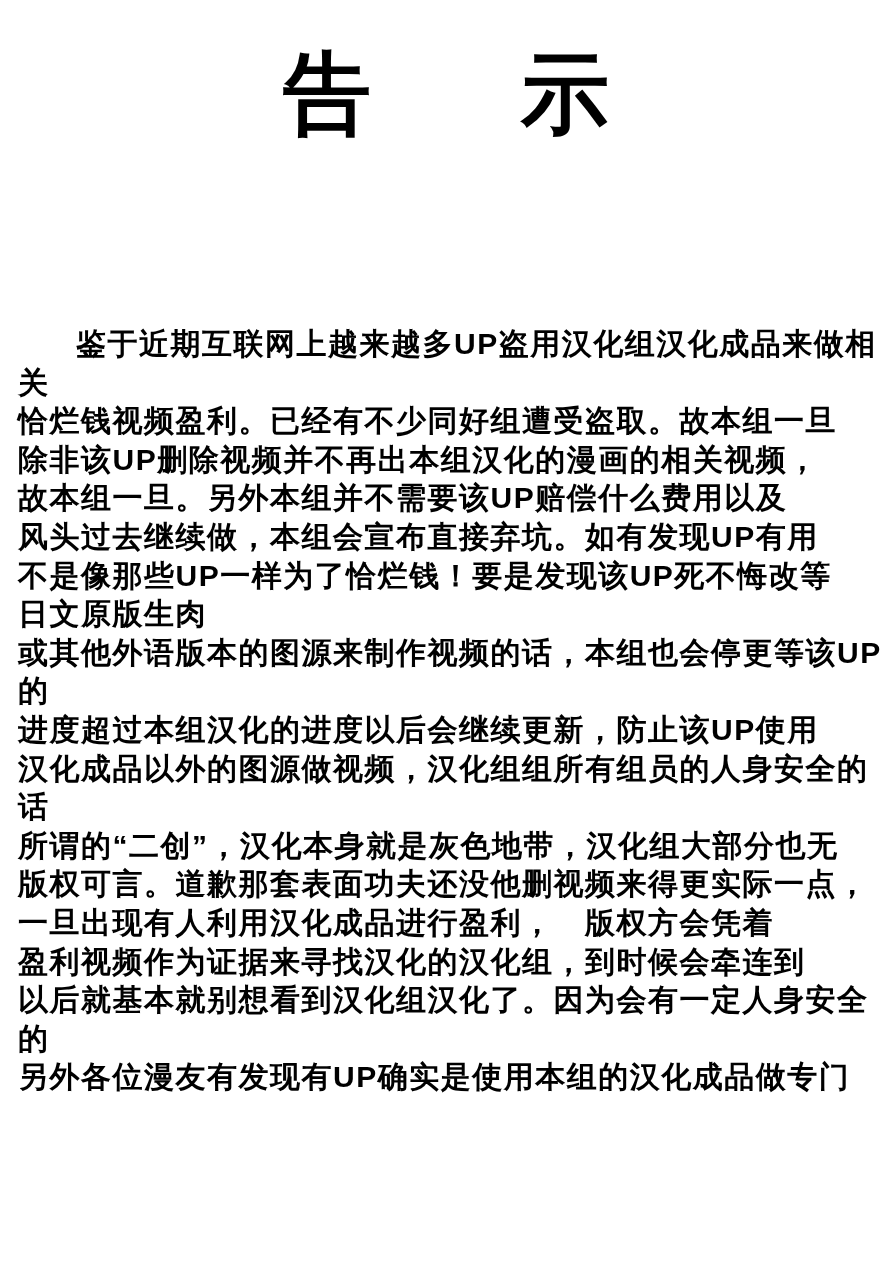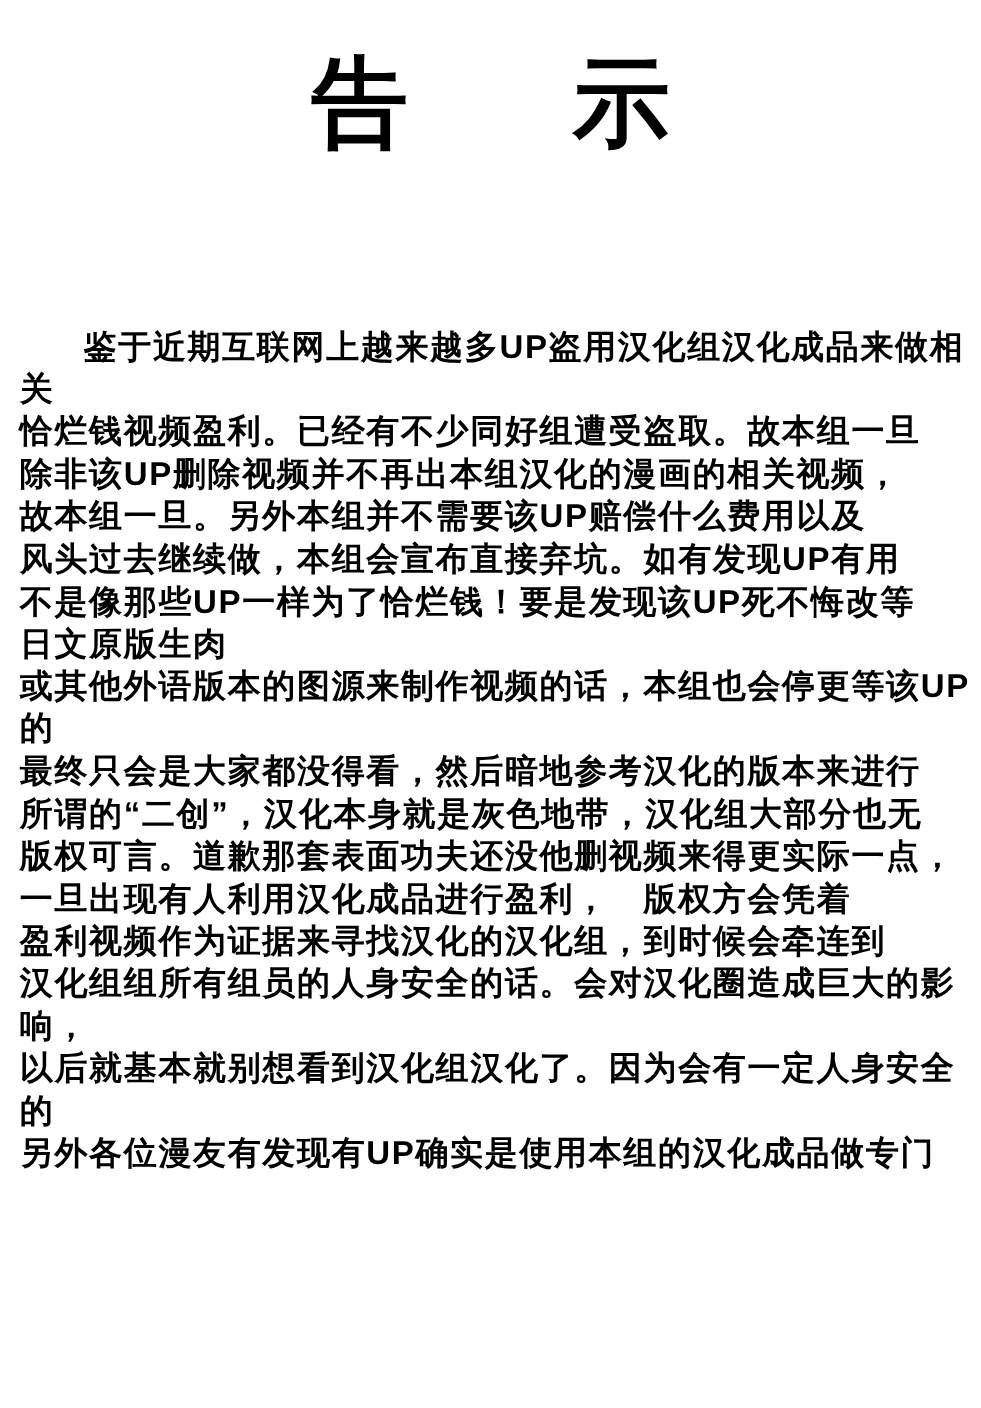--- a/index.html
+++ b/index.html
@@ -38,20 +38,21 @@
     line-height: 38.6px;
     font-weight: 600;
     letter-spacing: 1.5px;
   }
   .notice-line {
     white-space: pre-wrap;
     min-height: 38.6px;
   }
   .notice-line.first-indent {
     text-indent: 58px;
+    margin-top: 28px;
   }
 </style>
 </head>
 <body>
 
 <div class="page">
 
   <div class="notice-title">
     <span>告</span>
     <span>示</span>
@@ -59,24 +60,24 @@
 
   <div class="notice-body">
     <div class="notice-line first-indent">鉴于近期互联网上越来越多UP盗用汉化组汉化成品来做相关</div>
     <div class="notice-line">恰烂钱视频盈利。已经有不少同好组遭受盗取。故本组一旦</div>
     <div class="notice-line">除非该UP删除视频并不再出本组汉化的漫画的相关视频，</div>
     <div class="notice-line">故本组一旦。另外本组并不需要该UP赔偿什么费用以及</div>
     <div class="notice-line">风头过去继续做，本组会宣布直接弃坑。如有发现UP有用</div>
     <div class="notice-line">不是像那些UP一样为了恰烂钱！要是发现该UP死不悔改等</div>
     <div class="notice-line">日文原版生肉</div>
     <div class="notice-line">或其他外语版本的图源来制作视频的话，本组也会停更等该UP的</div>
-    <div class="notice-line">最终只会是大家都没得看，然后暗地参考汉化的版本来进行</div>
+    <div class="notice-line">进度超过本组汉化的进度以后会继续更新，防止该UP使用</div>
+    <div class="notice-line">汉化成品以外的图源做视频，汉化组组所有组员的人身安全的话</div>
     <div class="notice-line">所谓的“二创”，汉化本身就是灰色地带，汉化组大部分也无</div>
     <div class="notice-line">版权可言。道歉那套表面功夫还没他删视频来得更实际一点，</div>
     <div class="notice-line">一旦出现有人利用汉化成品进行盈利，　版权方会凭着</div>
     <div class="notice-line">盈利视频作为证据来寻找汉化的汉化组，到时候会牵连到</div>
-    <div class="notice-line">汉化组组所有组员的人身安全的话。会对汉化圈造成巨大的影响，</div>
     <div class="notice-line">以后就基本就别想看到汉化组汉化了。因为会有一定人身安全的</div>
     <div class="notice-line">另外各位漫友有发现有UP确实是使用本组的汉化成品做专门</div>
 
   </div>
 
 </div>
 
 </body></html>

